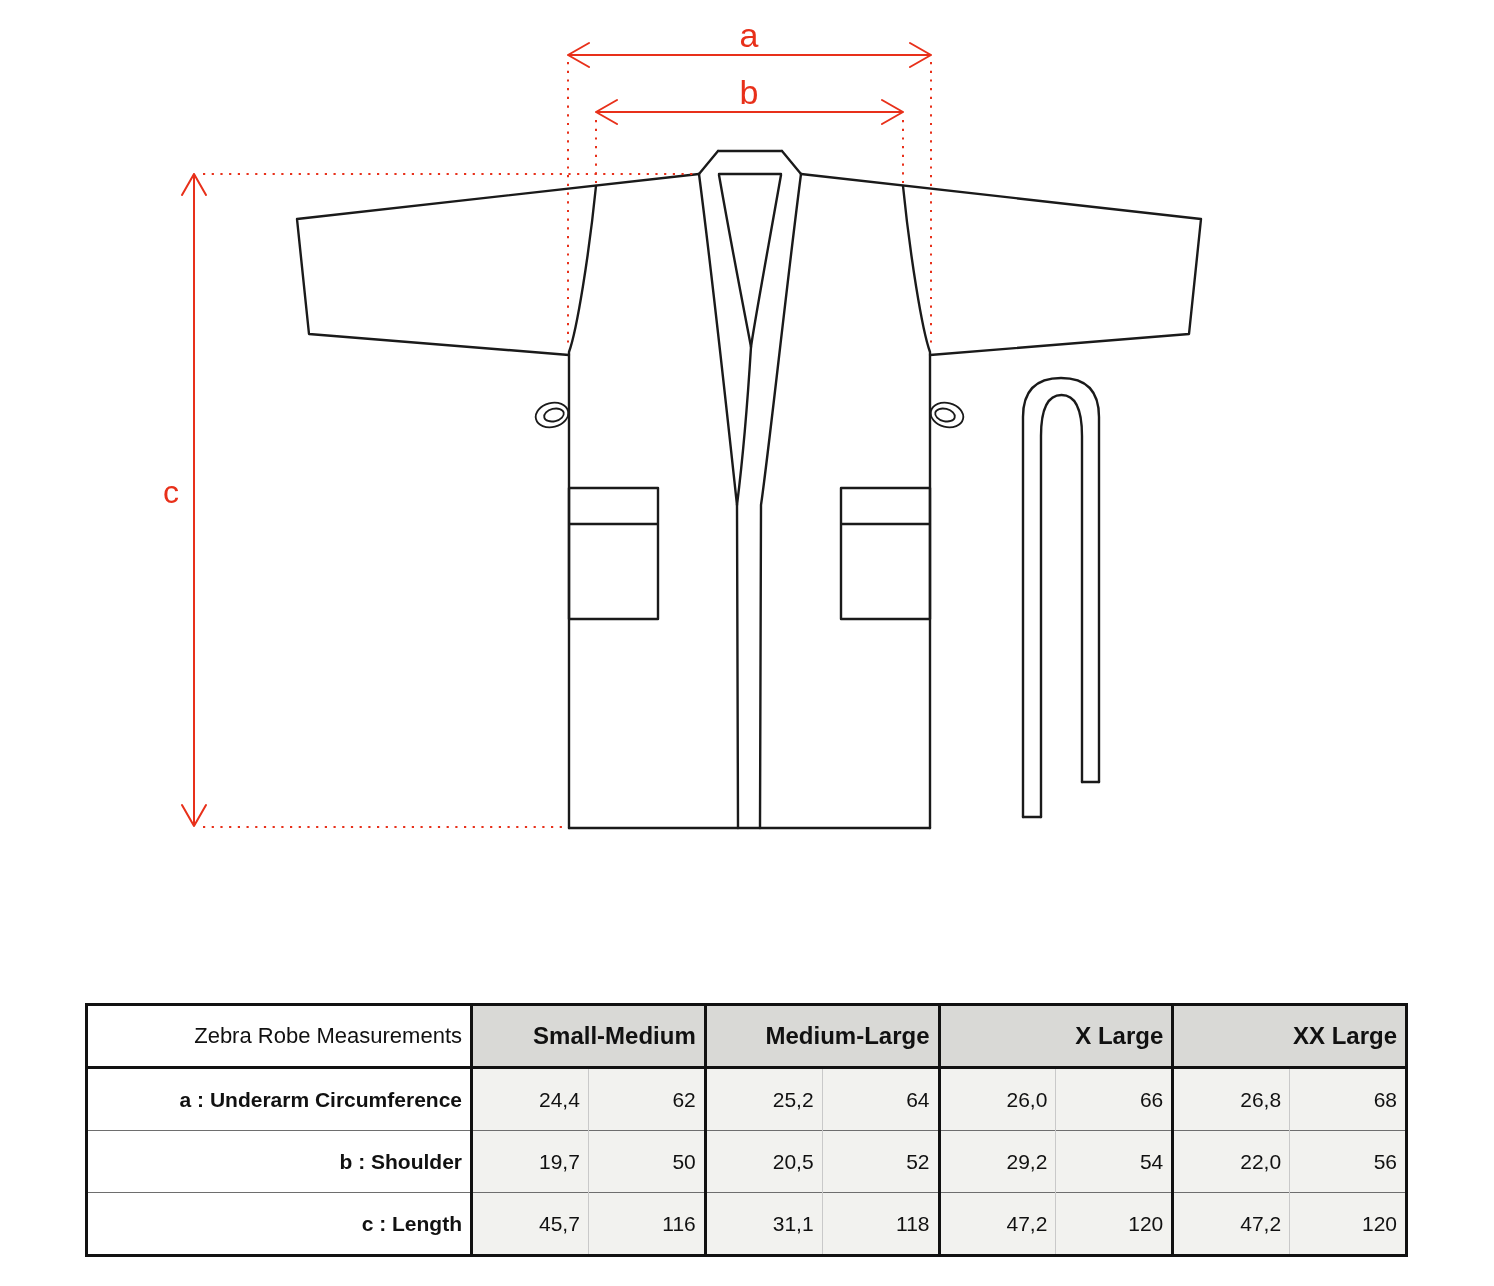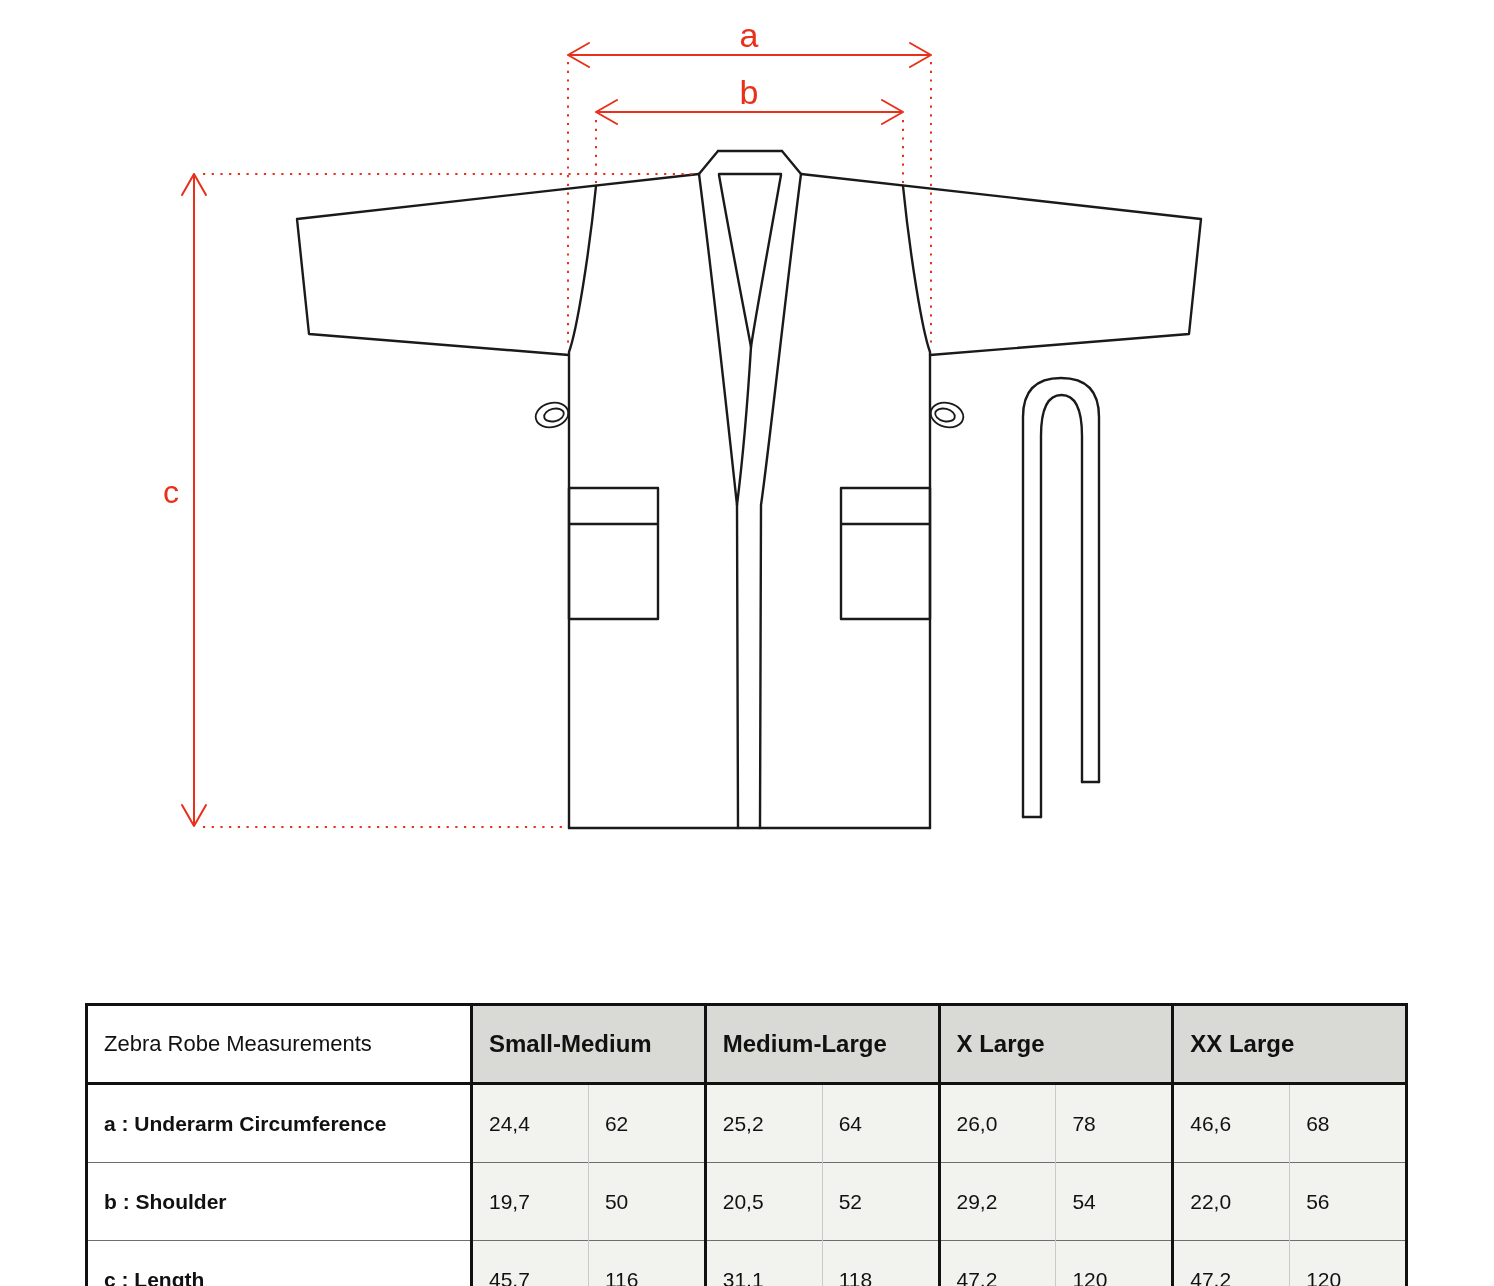--- a/index.html
+++ b/index.html
@@ -8,21 +8,21 @@
     font-family:"Liberation Sans",sans-serif;overflow:hidden;
   }
   #diagram-svg{position:absolute;left:0;top:0;}
   .dim-label{font-family:"Liberation Sans",sans-serif;font-weight:500;}
 
   #table-wrap{position:absolute;left:85px;top:1003px;}
   table.meas{
     width:1323px;table-layout:fixed;border-collapse:collapse;
     border:3px solid #111;color:#111;
   }
-  table.meas td{padding:16px;text-align:left;vertical-align:middle;}
+  table.meas td{padding:8px;text-align:right;vertical-align:middle;}
   tr.r-head td{height:44px;border-bottom:3px solid #111;}
   td.lbl-head{font-size:22px;font-weight:400;background:#ffffff;}
   td.size-head{font-size:24px;font-weight:700;background:#d9d9d6;border-left:3px solid #111;}
   tr.r-units td{height:50px;font-size:17px;background:#ffffff;}
   tr.r-data td{height:45px;border-top:1px solid #6e6e6e;font-size:21px;}
   td.row-label{text-align:left;padding-left:16px;font-weight:700;background:#ffffff;font-size:21px;}
   td.grp{border-left:3px solid #111;}
   td.sub{border-left:1px solid #c9c9c9;}
   td.val{background:#f2f2ef;font-weight:400;}
 </style>
@@ -109,22 +109,22 @@
     </tr>
 
 
     <tr class="r-data">
       <td class="row-label">a : Underarm Circumference</td>
       <td class="val grp">24,4</td>
       <td class="val sub">62</td>
       <td class="val grp">25,2</td>
       <td class="val sub">64</td>
       <td class="val grp">26,0</td>
-      <td class="val sub">78</td>
-      <td class="val grp">46,6</td>
+      <td class="val sub">66</td>
+      <td class="val grp">26,8</td>
       <td class="val sub">68</td>
     </tr>
 
     <tr class="r-data">
       <td class="row-label">b : Shoulder</td>
       <td class="val grp">19,7</td>
       <td class="val sub">50</td>
       <td class="val grp">20,5</td>
       <td class="val sub">52</td>
       <td class="val grp">29,2</td>

